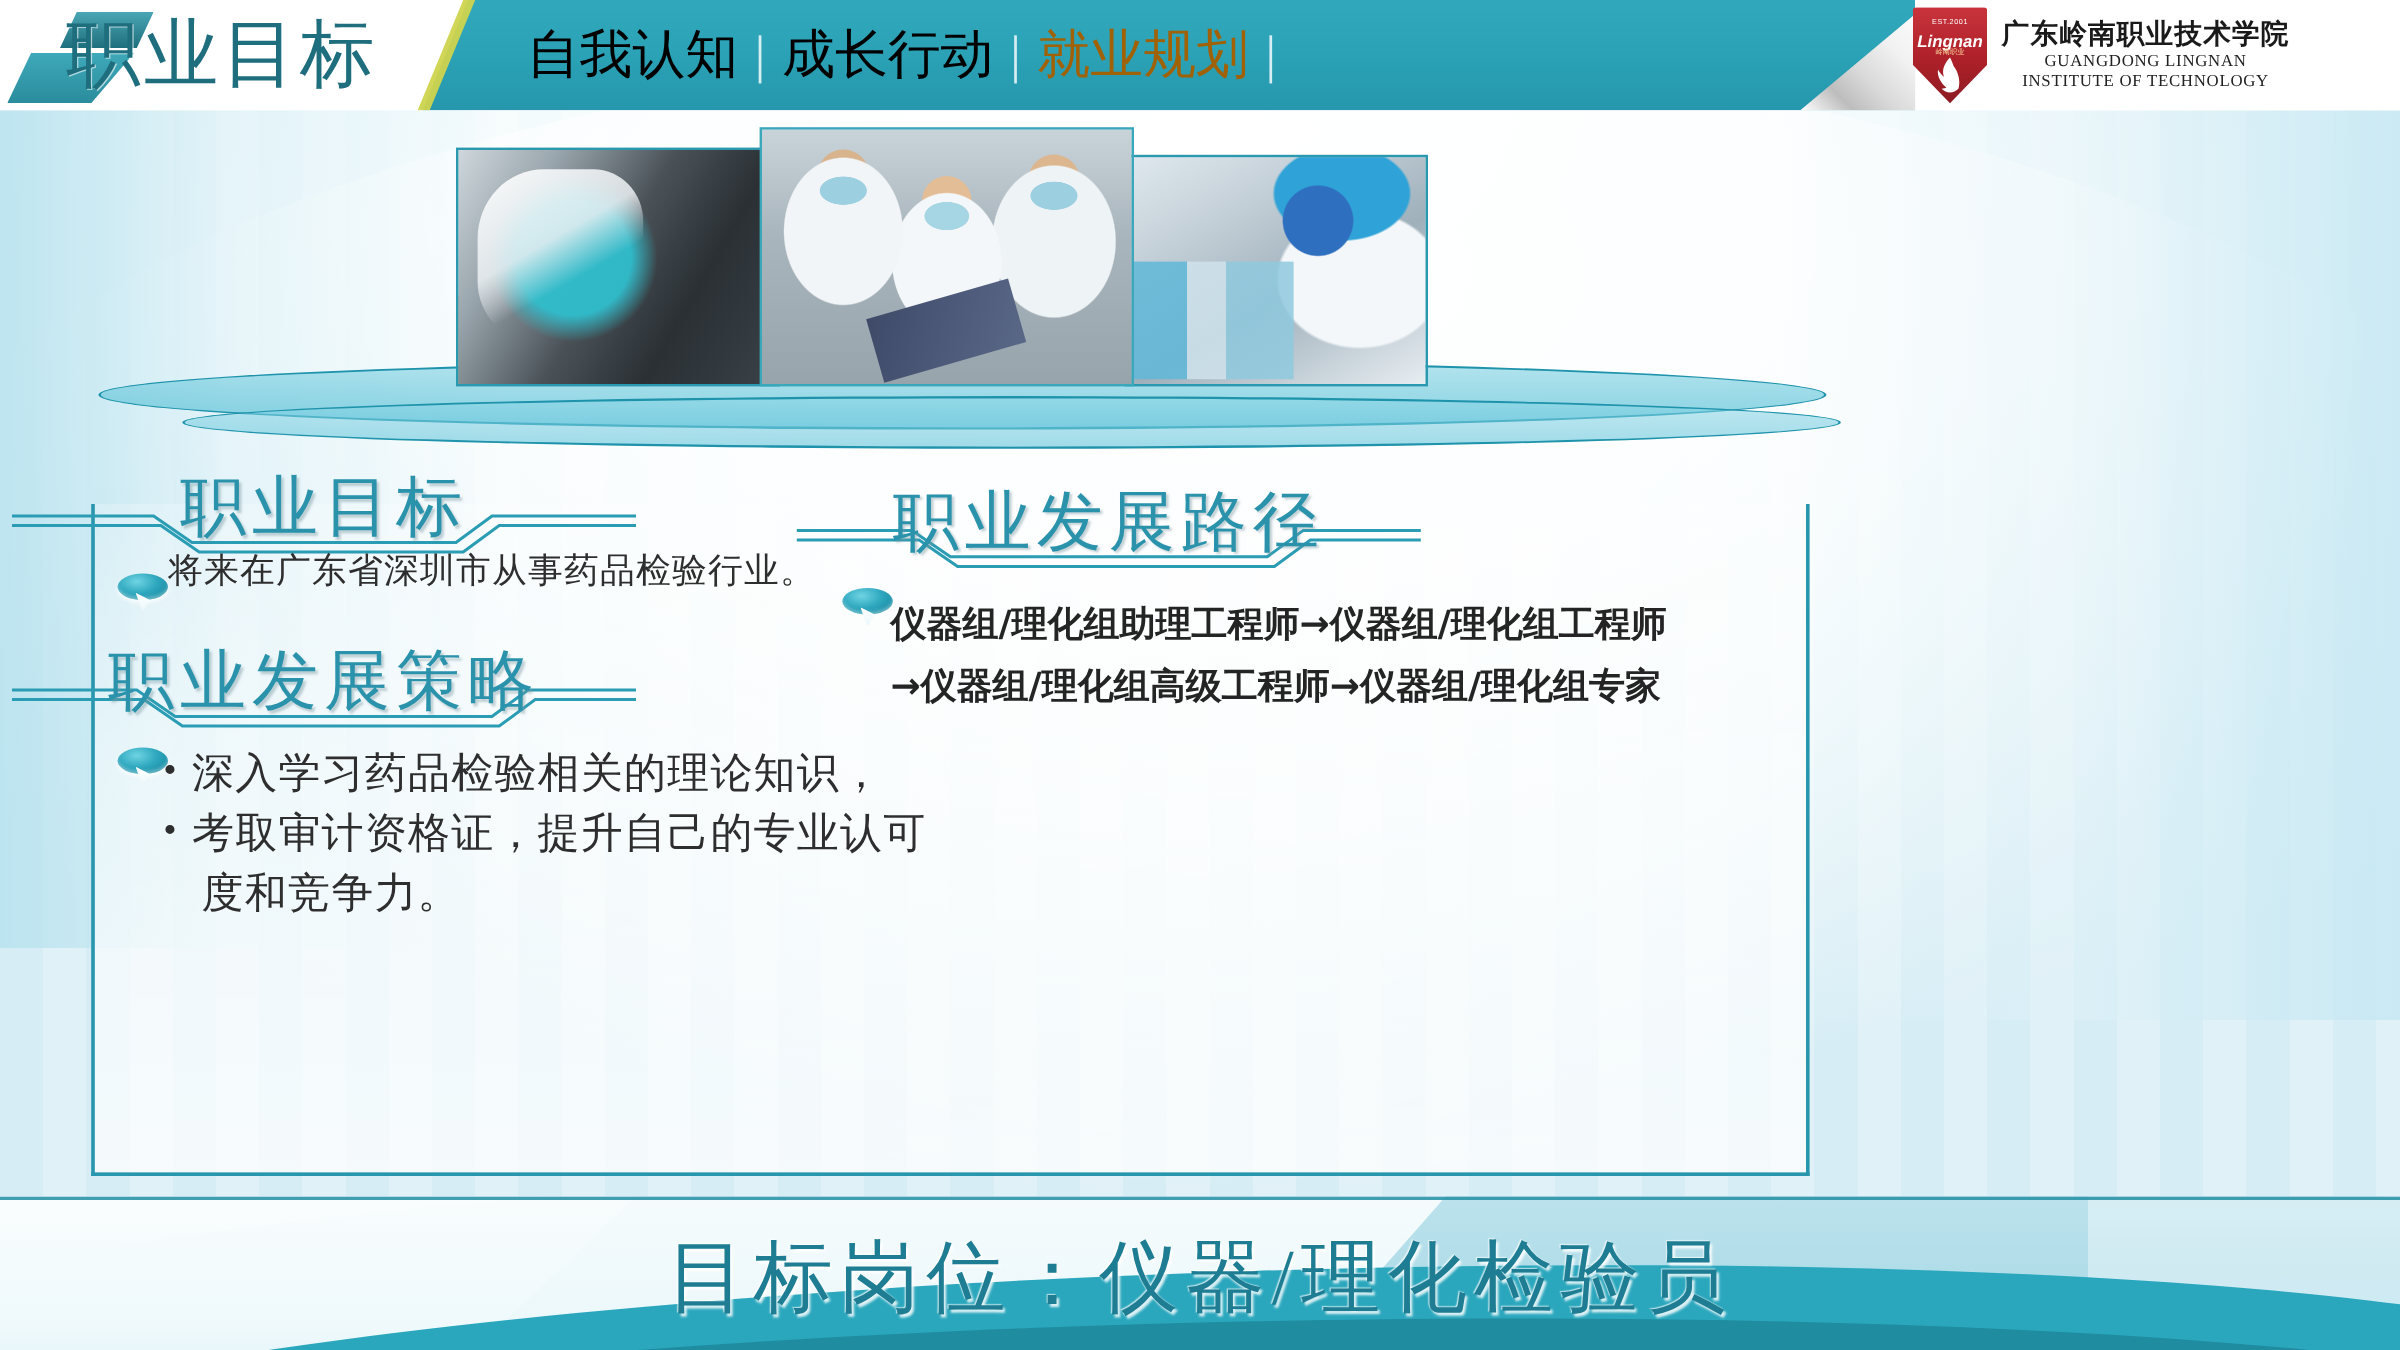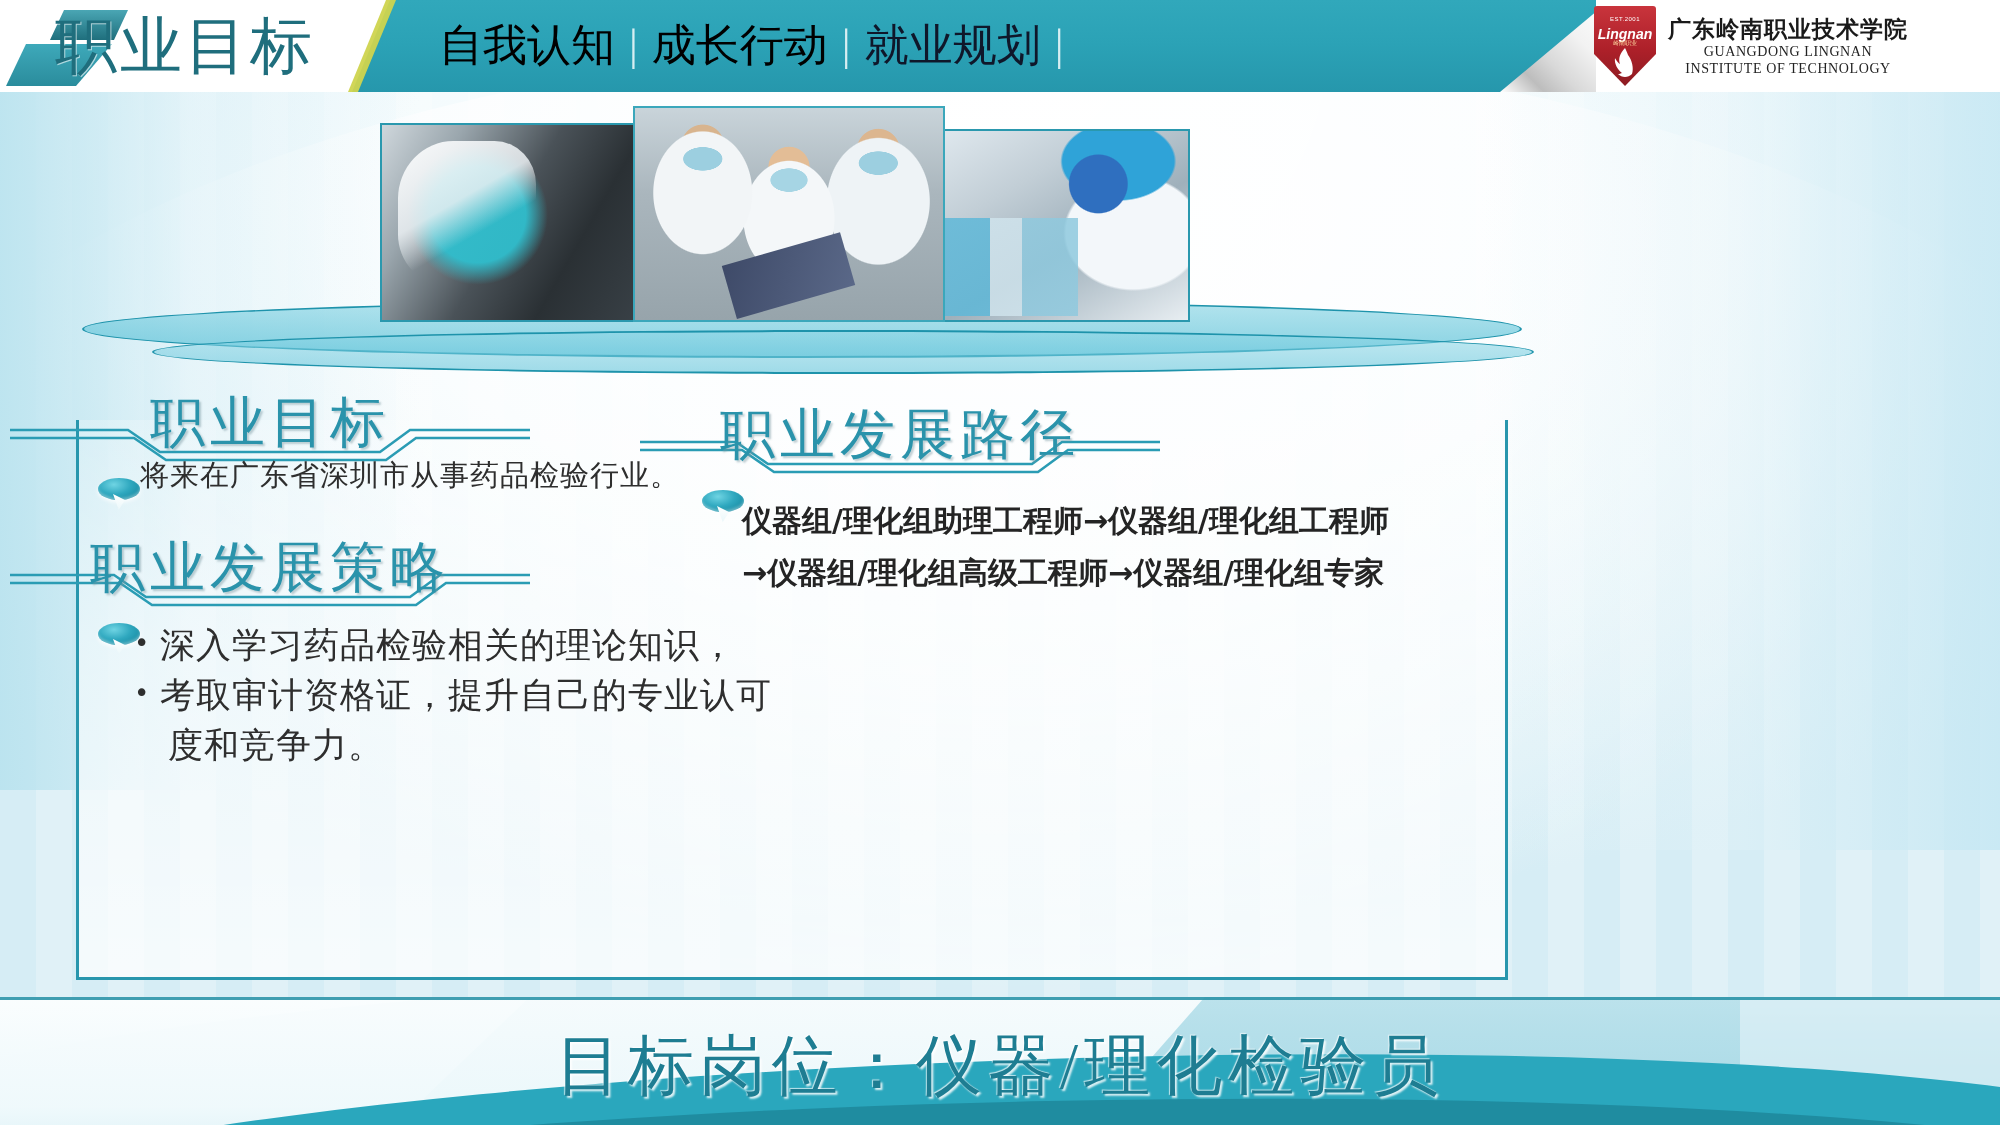--- a/index.html
+++ b/index.html
@@ -91,21 +91,21 @@
     text-shadow:1px 1px 0 rgba(255,255,255,.6);
     white-space:nowrap;
   }
   .hdr-nav{
     position:absolute; left:425px; top:8px; height:76px;
     display:flex; align-items:center; gap:0px;
     font-family:"Liberation Serif","DejaVu Serif",serif;
     font-size:44px; line-height:76px; white-space:nowrap;
   }
   .hdr-nav .nav-item{ color:#000000; padding:0 14px; }
-  .hdr-nav .nav-item.active{ color:#0f172a; }
+  .hdr-nav .nav-item.active{ color:#a16207; }
   .hdr-nav .nav-sep{ color:#eaf7f9; font-size:44px; opacity:.9; }
 
   .school-logo{
     position:absolute; right:16px; top:4px; width:390px; height:84px;
     display:flex; align-items:center; gap:12px;
   }
   .shield{
     width:62px; height:80px; position:relative; flex:0 0 auto;
   }
   .shield-body{
@@ -234,21 +234,21 @@
     font-family:"Liberation Serif","DejaVu Serif",serif;
     font-size:55px; color:#2a93ab; letter-spacing:5px; line-height:90px;
     white-space:nowrap; position:relative; z-index:3;
     text-shadow:2px 2px 2px rgba(120,150,160,.45);
     padding:0 16px;
   }
   .heading .deco{ position:absolute; left:0; top:0; width:100%; height:90px; z-index:1; pointer-events:none;}
 
   .h1{ left:10px;  top:378px; width:520px; }
   .h2{ left:10px;  top:523px; width:520px; }
-  .h3{ left:640px; top:390px; width:520px; }
+  .h3{ left:664px; top:390px; width:520px; }
 
   
   .bullet{
     position:absolute; width:46px; height:30px; z-index:11;
   }
   .bullet .disc{
     position:absolute; left:2px; top:0; width:42px; height:22px;
     border-radius:50%;
     background:radial-gradient(ellipse at 38% 30%, #6fd4e3 0%, #2fa8bf 45%, #0d7d95 100%);
     box-shadow:0 2px 4px rgba(255,255,255,.9), inset 0 -2px 3px rgba(255,255,255,.35);

